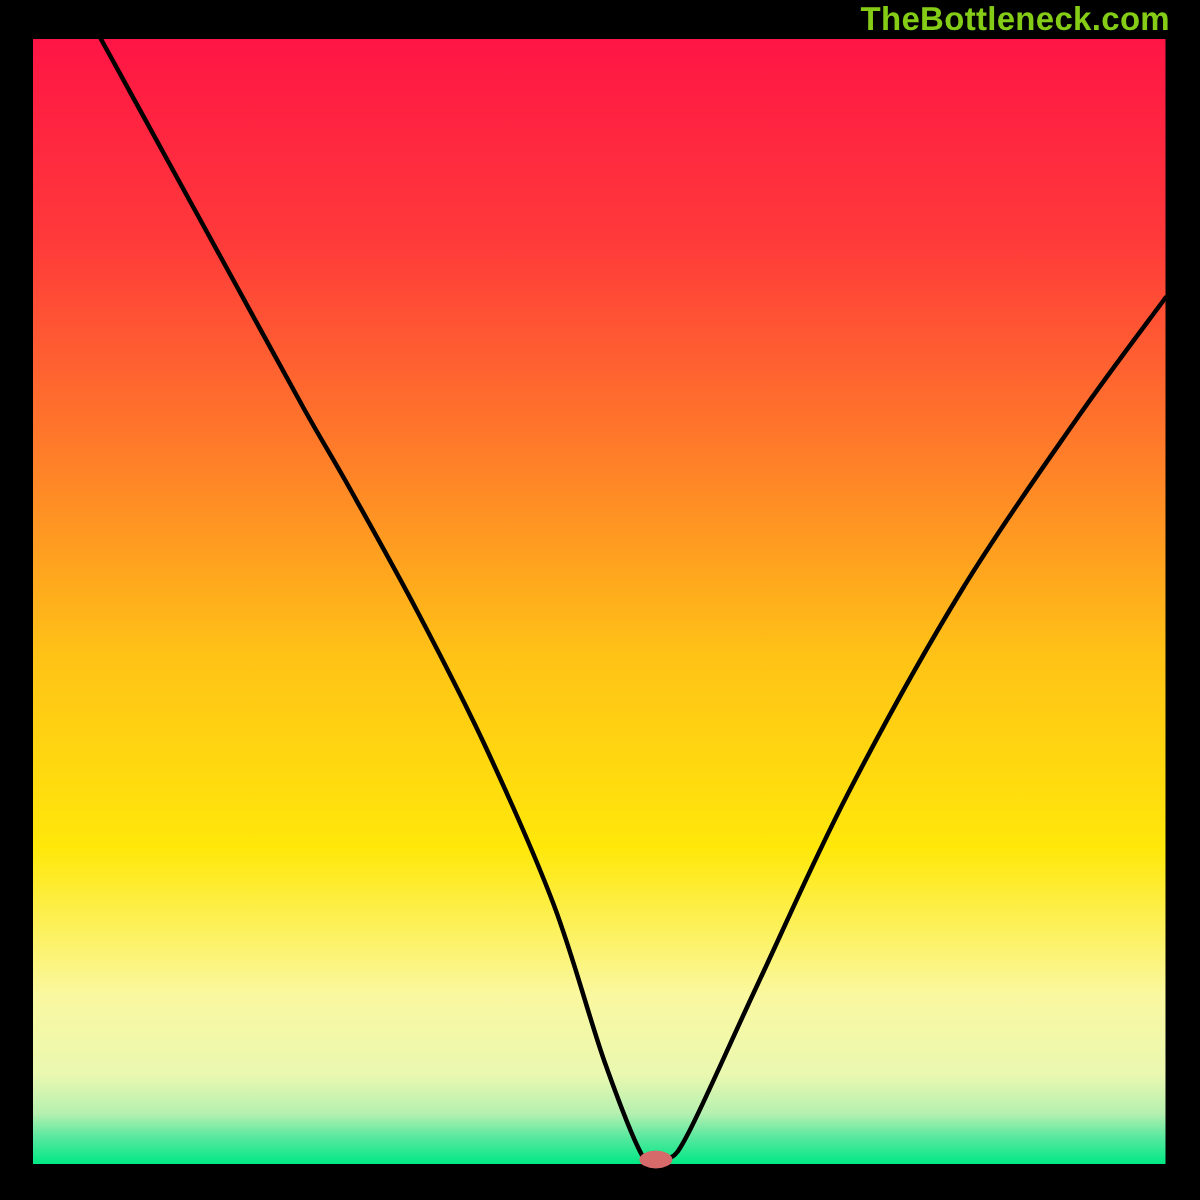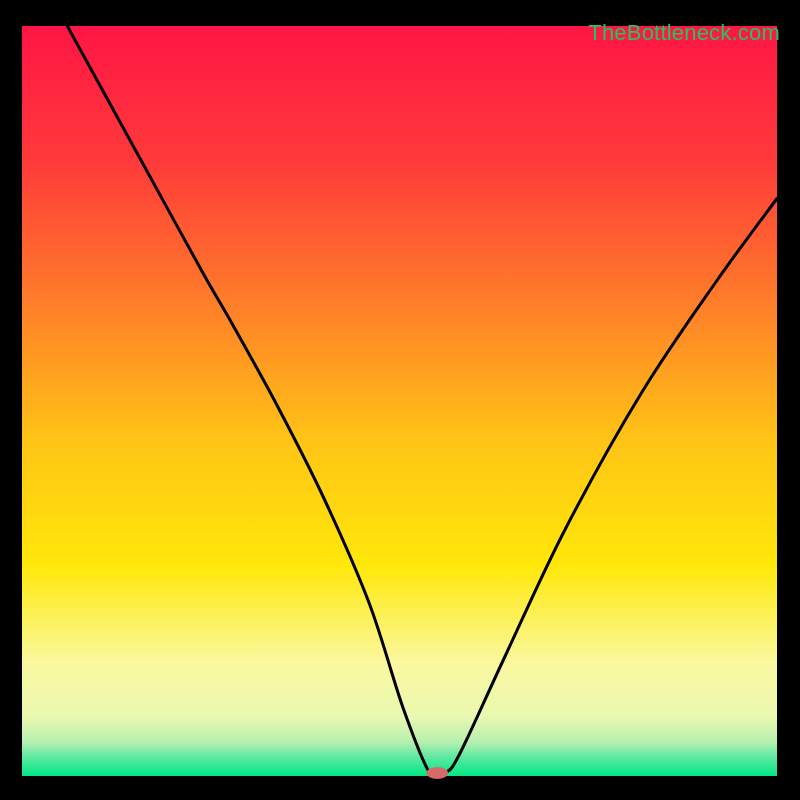--- a/index.html
+++ b/index.html
@@ -14,25 +14,24 @@
     position: relative;
     width: 800px;
     height: 800px;
   }
   .watermark {
     position: absolute;
     top: 0px;
     right: 20px;
     font-family: Arial, Helvetica, sans-serif;
     font-size: 22px;
-    font-weight: normal;
-    color: #22c55e;
+    font-weight: bold;
+    color: #84cc16;
     letter-spacing: 0.2px;
     z-index: 10;
-    margin-top: 20px;
   }
   svg {
     position: absolute;
     top: 0;
     left: 0;
   }
 </style>
 </head>
 <body>
 

